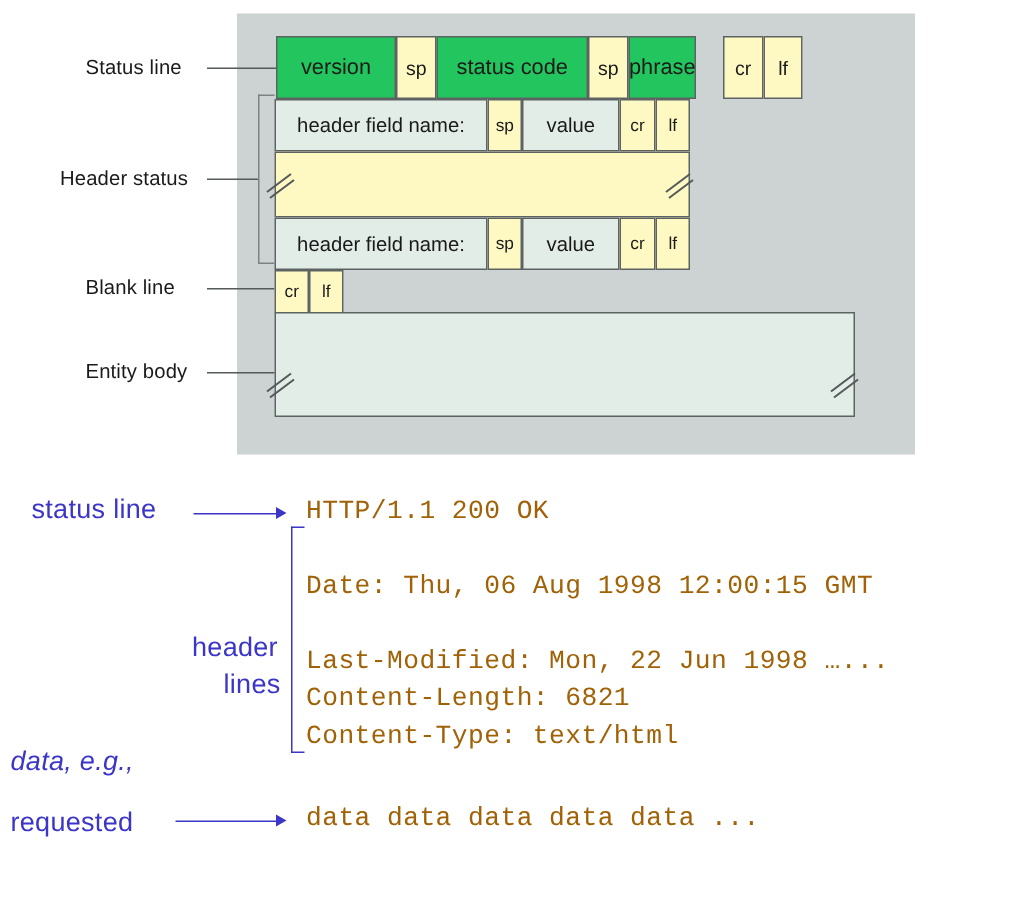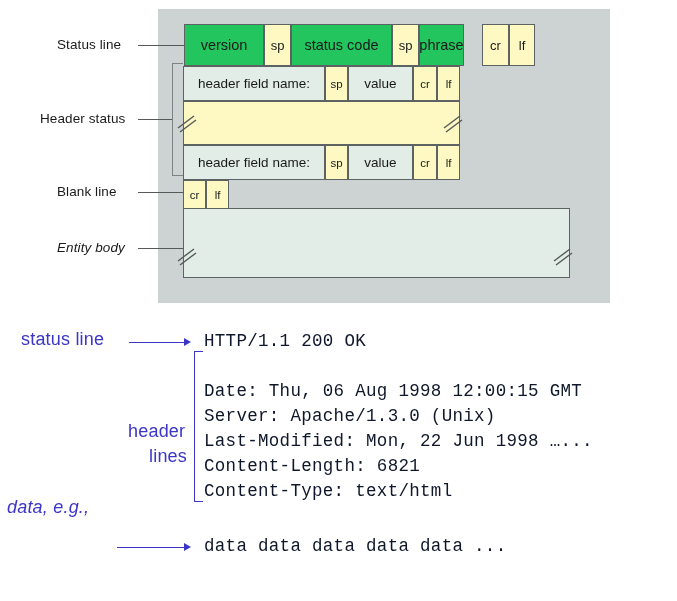--- a/index.html
+++ b/index.html
@@ -84,21 +84,21 @@
     color: #3b35c8;
     font-family: "Liberation Sans", sans-serif;
     font-size: 18px;
     white-space: nowrap;
     letter-spacing: 0.2px;
   }
   .mono {
     position: absolute;
     font-family: "Liberation Mono", "DejaVu Sans Mono", monospace;
     font-size: 17.5px;
-    color: #0f172a;
+    color: #a16207;
     white-space: pre;
     letter-spacing: 0.3px;
   }
   .arrow-line {
     position: absolute;
     height: 0;
     border-top: 1.6px solid #3b35c8;
   }
   .arrow-head {
     position: absolute;
@@ -164,21 +164,21 @@
   </div>
 
   <div class="lbl" style="left:57px; top:184px;">Blank line</div>
   <div class="leader" style="left:138px; top:192px; width:45px;"></div>
 
   <div>
     <div class="cell g-white" style="left:183px; top:180px; width:23px; height:29px; font-size:11.5px;">cr</div>
     <div class="cell g-white" style="left:206px; top:180px; width:23px; height:29px; font-size:11.5px;">lf</div>
   </div>
 
-  <div class="lbl" style="left:57px; top:240px;font-style:italic;">Entity body</div>
+  <div class="lbl" style="left:57px; top:240px;">Entity body</div>
   <div class="leader" style="left:138px; top:248px; width:46px;"></div>
 
   <div class="cell g-light" style="left:183px; top:208px; width:387px; height:70px;"></div>
 
   <svg class="squig" style="left:176px; top:243px;" width="26" height="26" viewBox="0 0 26 26">
     <path d="M2 18 L18 6 M4 22 L20 10" stroke="#55595a" stroke-width="1.4" fill="none"></path>
   </svg>
   <svg class="squig" style="left:552px; top:243px;" width="26" height="26" viewBox="0 0 26 26">
     <path d="M2 18 L18 6 M4 22 L20 10" stroke="#55595a" stroke-width="1.4" fill="none"></path>
   </svg>
@@ -189,26 +189,26 @@
 
   <div class="blue-label" style="left:21px; top:17px;">status line</div>
   <div class="arrow-line" style="left:129px; top:30px; width:56px;"></div>
   <div class="arrow-head" style="left:184px; top:25.5px;"></div>
 
   <div class="blue-label" style="left:128px; top:109px;">header</div>
   <div class="blue-label" style="left:149px; top:134px;">lines</div>
   <div class="blue-bracket" style="left:194px; top:39px; width:9px; height:151px;"></div>
 
   <div class="blue-label" style="left:7px; top:185px;font-style:italic;">data, e.g.,</div>
+  <div class="blue-label" style="left:7px; top:226px;">requested</div>
   <div class="arrow-line" style="left:117px; top:235px; width:68px;"></div>
   <div class="arrow-head" style="left:184px; top:230.5px;"></div>
 
   <div class="mono" style="left:204px; top:19px;">HTTP/1.1 200 OK</div>
 
   <div class="mono" style="left:204px; top:69px;">Date: Thu, 06 Aug 1998 12:00:15 GMT</div>
-  <div class="mono" style="left:204px; top:94px;">Server: Apache/1.3.0 (Unix)</div>
   <div class="mono" style="left:204px; top:119px;">Last-Modified: Mon, 22 Jun 1998 …...</div>
   <div class="mono" style="left:204px; top:144px;">Content-Length: 6821</div>
   <div class="mono" style="left:204px; top:169px;">Content-Type: text/html</div>
 
   <div class="mono" style="left:204px; top:224px;">data data data data data ...</div>
 
 </div>
 
 </body></html>

